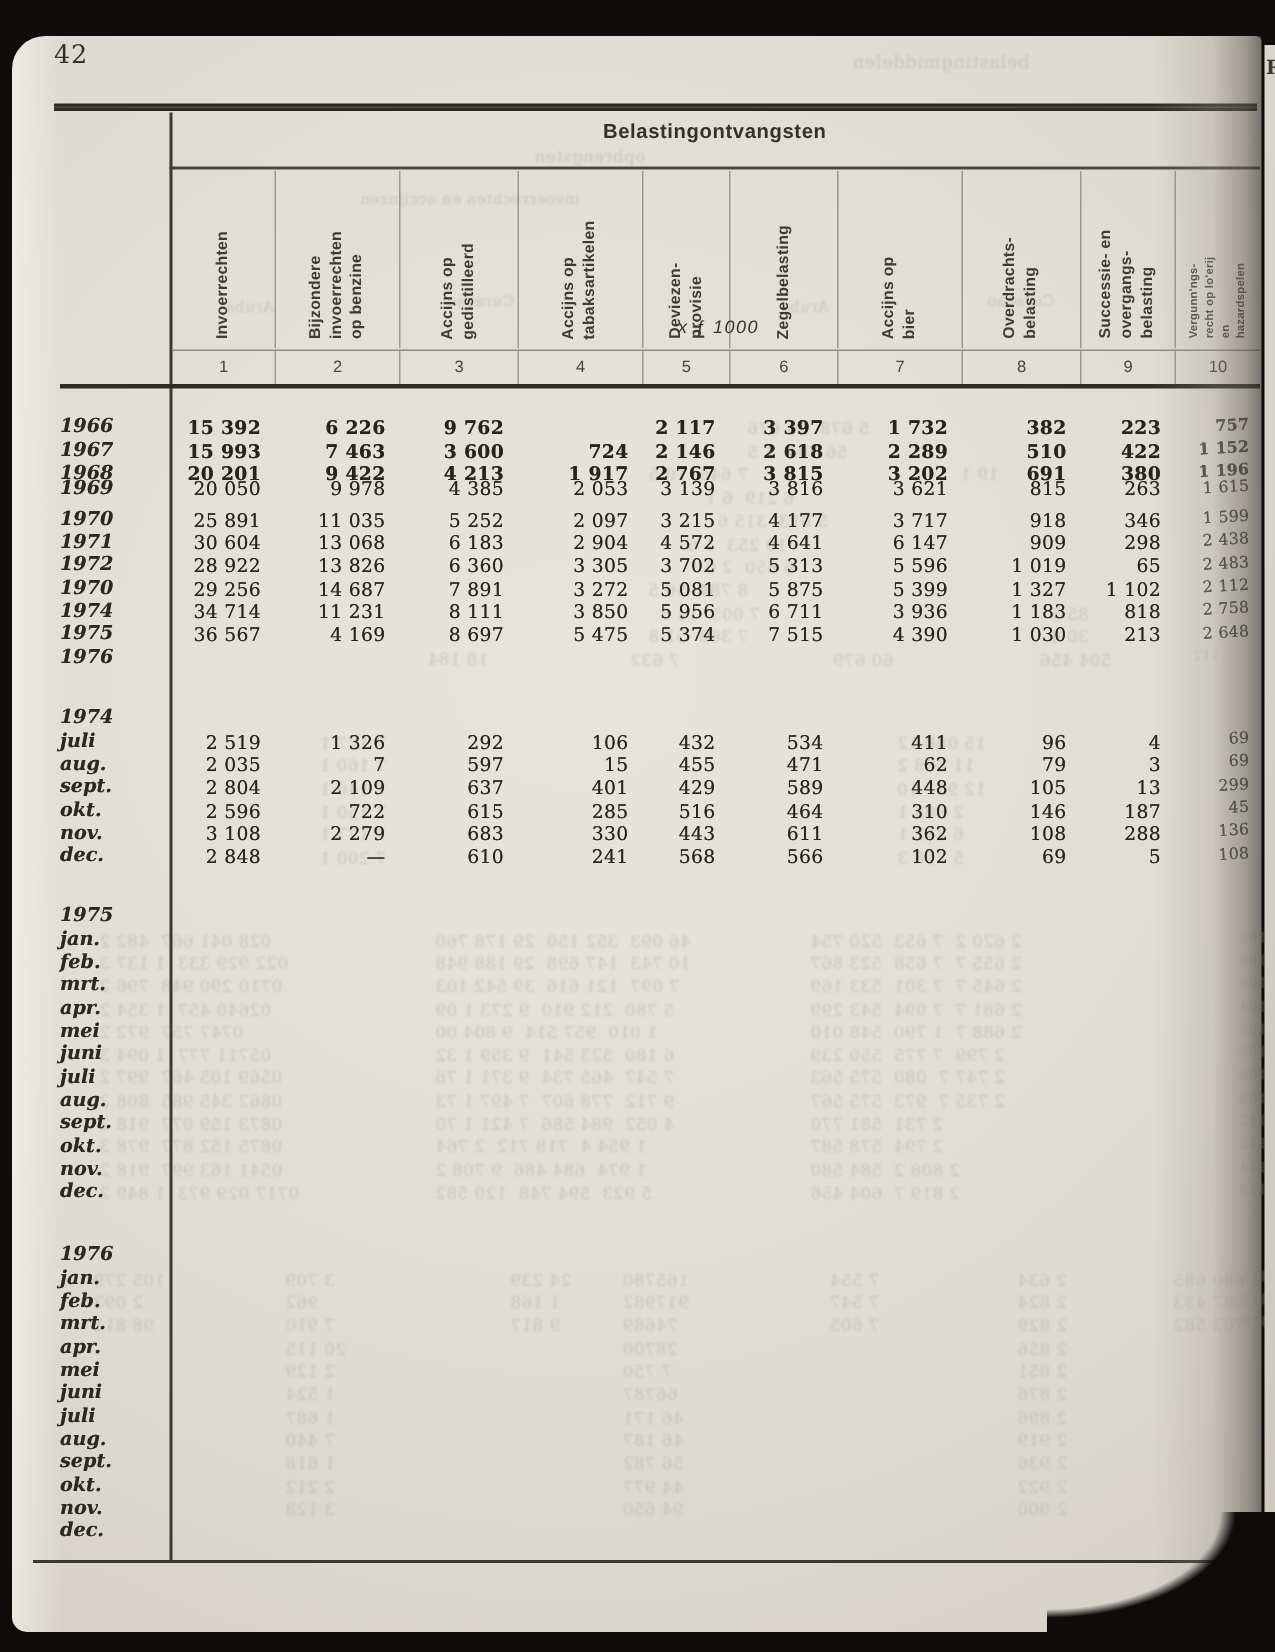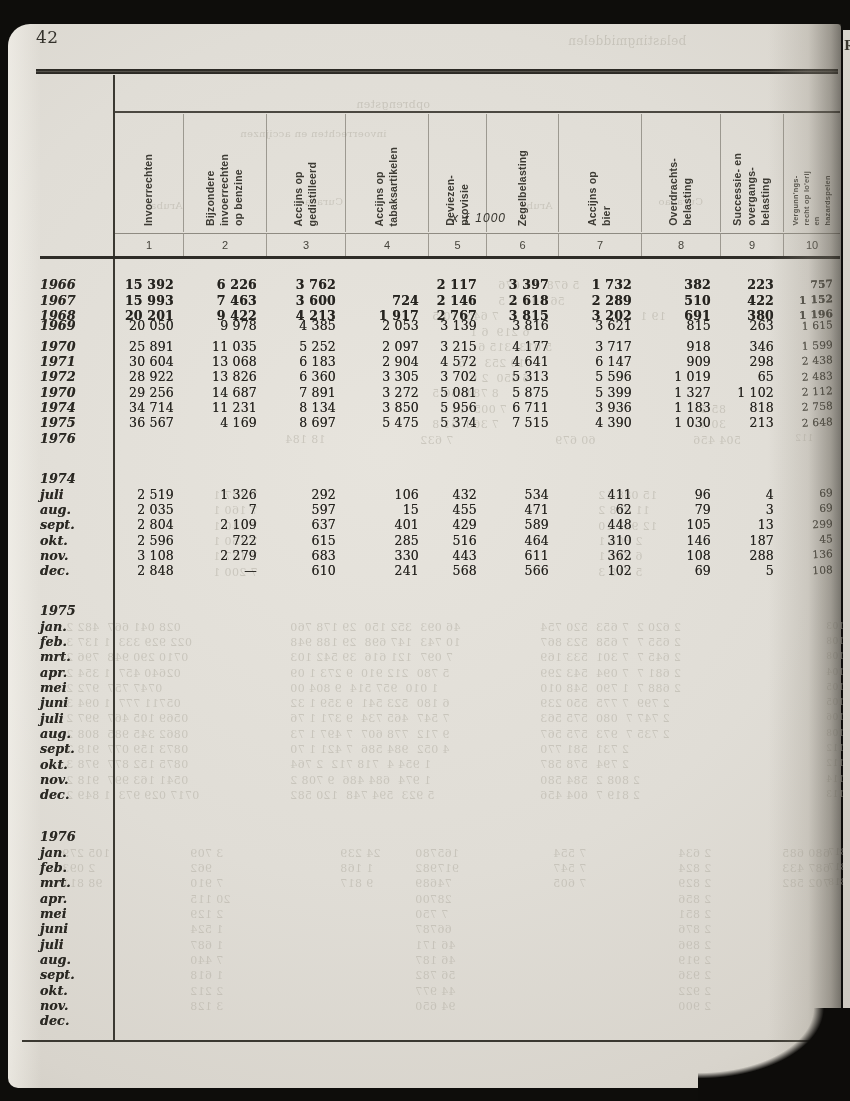--- a/index.html
+++ b/index.html
@@ -217,20 +217,21 @@
       <span class="ghost" style="left: 415px; top: 985px;">44 977</span>
       <span class="ghost" style="left: 678px; top: 985px;">2 922</span>
       <span class="ghost" style="left: 190px; top: 1000px;">3 128</span>
       <span class="ghost" style="left: 415px; top: 1000px;">94 650</span>
       <span class="ghost" style="left: 678px; top: 1000px;">2 900</span>
     </div>
 
   <div class="pagenum">42</div>
   <div class="rule-top"></div>
 
+  <div class="title">Belastingontvangsten</div>
   <div class="rule-title"></div>
   <div class="vrule"></div>
 
   <div class="heads grid11">
     <div class="vhead stubcell"></div>
     <div class="vhead first">
         <span>Invoerrechten</span>
       </div>
     <div class="vhead">
         <span>Bijzondere
@@ -287,21 +288,21 @@
     <div class="ncell">8</div>
     <div class="ncell">9</div>
     <div class="ncell">10</div>
   </div>
 
   <div id="data-rows">
       <div class="trow grid11 bold" style="top: 277px;">
         <div class="stub">1966</div>
         <div class="num">15 392</div>
         <div class="num">6 226</div>
-        <div class="num">3 762</div>
+        <div class="num">9 762</div>
         <div class="num"></div>
         <div class="num">2 117</div>
         <div class="num">3 397</div>
         <div class="num">1 732</div>
         <div class="num">382</div>
         <div class="num">223</div>
         <div class="num c10">757</div>
       </div>
       <div class="trow grid11 bold" style="top: 292.35px;">
         <div class="stub">1967</div>
@@ -391,21 +392,21 @@
         <div class="num">5 875</div>
         <div class="num">5 399</div>
         <div class="num">1 327</div>
         <div class="num">1 102</div>
         <div class="num c10">2 112</div>
       </div>
       <div class="trow grid11" style="top: 399.8px;">
         <div class="stub">1974</div>
         <div class="num">34 714</div>
         <div class="num">11 231</div>
-        <div class="num">8 134</div>
+        <div class="num">8 111</div>
         <div class="num">3 850</div>
         <div class="num">5 956</div>
         <div class="num">6 711</div>
         <div class="num">3 936</div>
         <div class="num">1 183</div>
         <div class="num">818</div>
         <div class="num c10">2 758</div>
       </div>
       <div class="trow grid11" style="top: 415.15px;">
         <div class="stub">1975</div>

